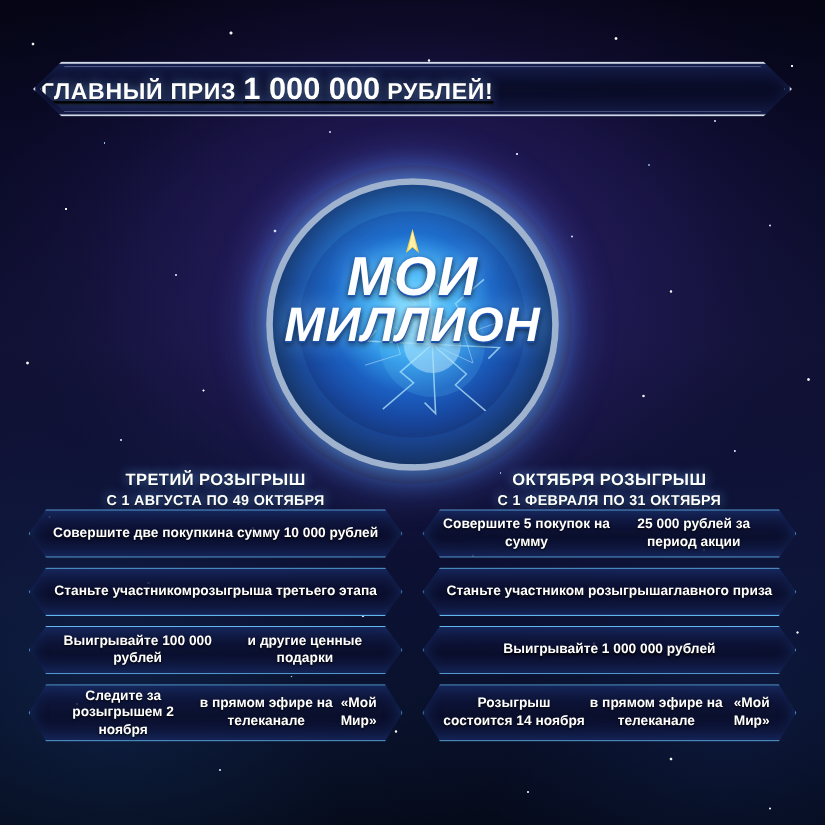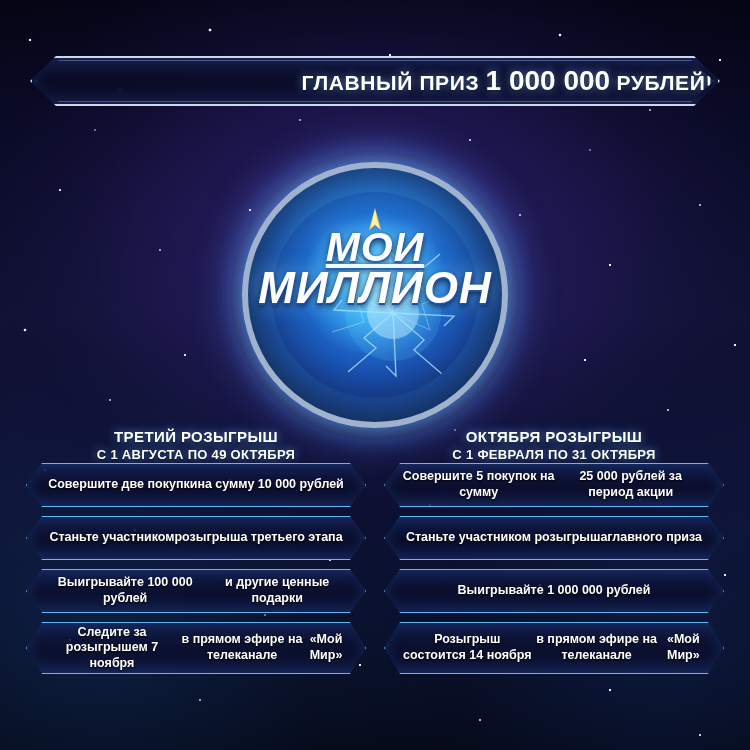--- a/index.html
+++ b/index.html
@@ -95,21 +95,22 @@
     box-shadow: 0 0 14px rgba(120,170,255,0.35), inset 0 0 18px rgba(60,90,180,0.35);
     clip-path: polygon(0 50%, 26px 0, calc(100% - 26px) 0, 100% 50%, calc(100% - 26px) 100%, 26px 100%);
   }
   .banner-inner {
     position: absolute;
     inset: 4px 6px;
     clip-path: polygon(0 50%, 23px 0, calc(100% - 23px) 0, 100% 50%, calc(100% - 23px) 100%, 23px 100%);
     border: 1px solid rgba(180,200,240,0.35);
     display: flex;
     align-items: center;
-    justify-content: flex-end;
+    justify-content: flex-start;
+    text-decoration: underline;
   }
   .banner-text {
     color: #ffffff;
     font-size: 21px;
     font-weight: bold;
     letter-spacing: .6px;
     text-shadow: 0 0 10px rgba(130,180,255,.7), 0 1px 2px #000;
     white-space: nowrap;
   }
   .banner-text .big {
@@ -180,28 +181,27 @@
   .logo-words {
     position: absolute;
     left: 0;
     right: 0;
     top: 78px;
     text-align: center;
     line-height: 0.94;
     z-index: 5;
   }
   .logo-words .l1 {
-    font-size: 41px;
+    font-size: 50px;
     font-weight: bold;
     font-style: italic;
     color: #fff;
     letter-spacing: 1px;
     text-shadow:
       0 0 2px #2b6fd8, 0 2px 0 #1b4aa0, 0 3px 6px rgba(0,0,0,.8), 0 0 22px rgba(120,200,255,.8);
-    text-decoration: underline;
   }
   .logo-words .l2 {
     font-size: 44px;
     font-weight: bold;
     font-style: italic;
     color: #fff;
     letter-spacing: 1px;
     text-shadow:
       0 0 2px #2b6fd8, 0 2px 0 #1b4aa0, 0 3px 6px rgba(0,0,0,.8), 0 0 22px rgba(120,200,255,.8);
   }
@@ -365,21 +365,21 @@
         <div class="cell-bg"></div>
         <div class="cell-text">
           <span>Выигрывайте 100 000 рублей</span>
           <span>и другие ценные подарки</span>
         </div>
       </div>
 
       <div class="cell tall">
         <div class="cell-bg"></div>
         <div class="cell-text">
-          <span>Следите за розыгрышем 7 ноября</span>
+          <span>Следите за розыгрышем 2 ноября</span>
           <span>в прямом эфире на телеканале</span>
           <span>«Мой Мир»</span>
         </div>
       </div>
     </div>
 
     <div class="col">
       <div class="col-head">
         <div class="t1">ОКТЯБРЯ РОЗЫГРЫШ</div>
         <div class="t2">С 1 ФЕВРАЛЯ ПО 31 ОКТЯБРЯ</div>

